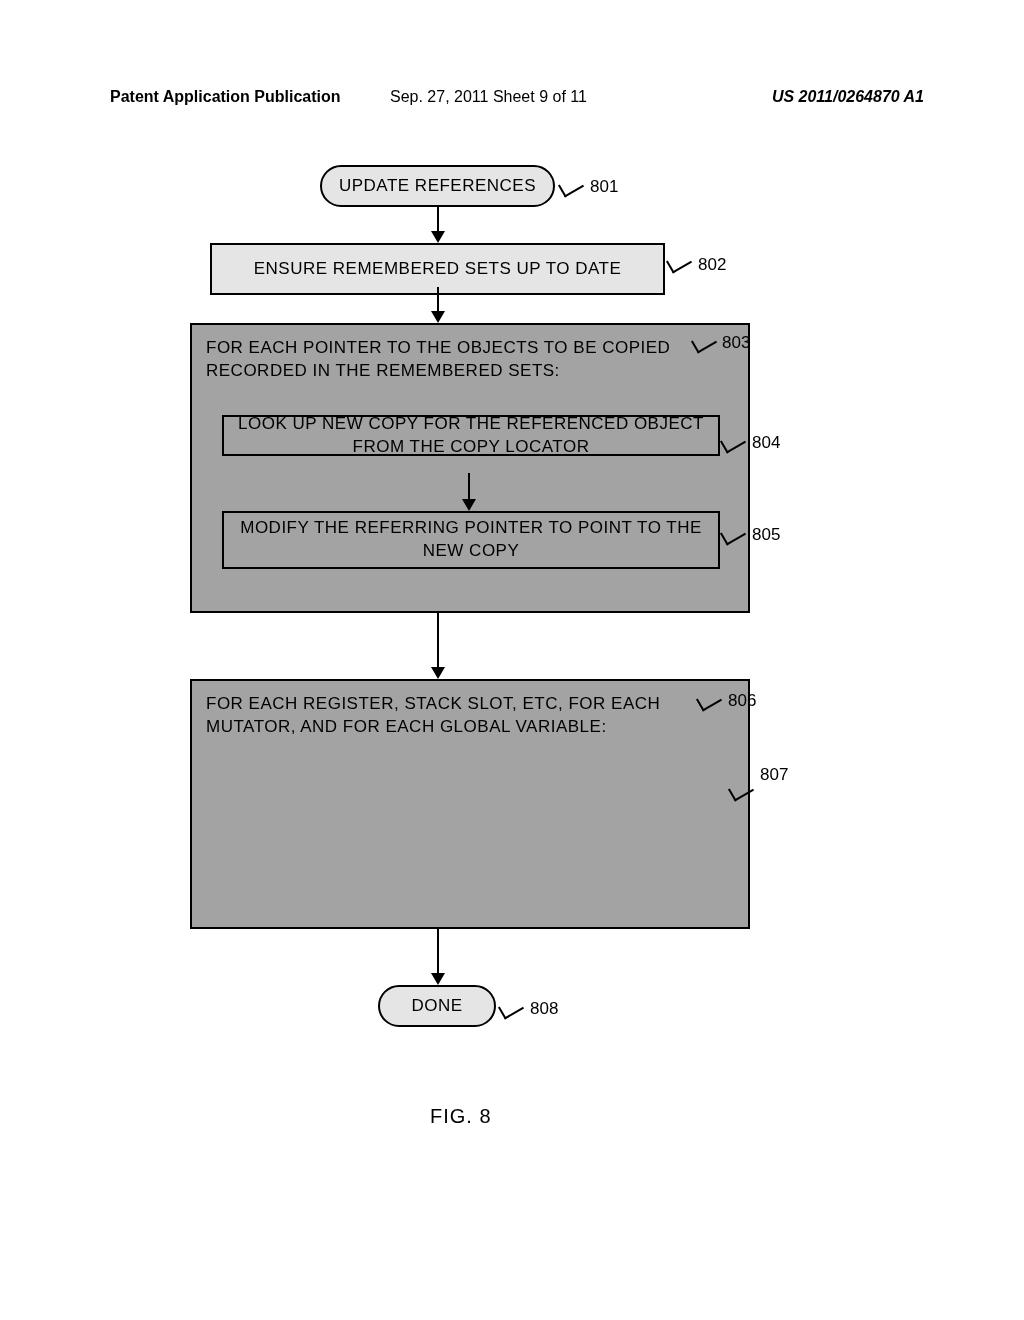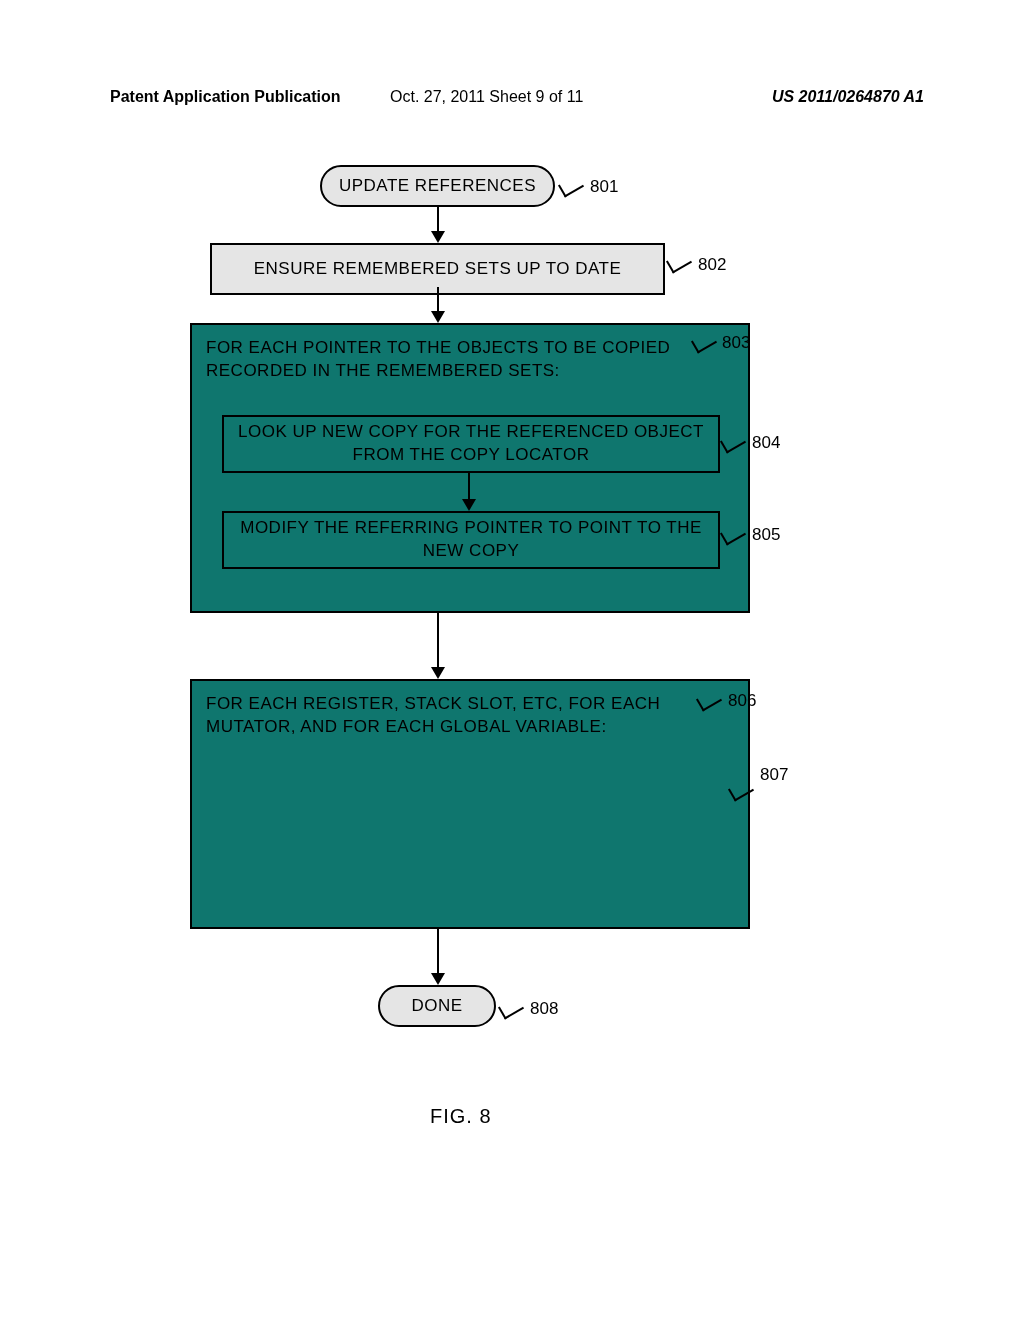--- a/index.html
+++ b/index.html
@@ -43,21 +43,21 @@
     justify-content: center;
     padding: 6px 12px;
     line-height: 1.35;
   }
   .terminal {
     border-radius: 24px;
   }
   .big-container {
     position: absolute;
     border: 2px solid #000;
-    background: #0f766e;
+    background: #a3a3a3;
   }
   .container-label {
     position: absolute;
     font-size: 17px;
     letter-spacing: 0.5px;
     line-height: 1.35;
   }
   .inner-box {
     position: absolute;
     border: 2px solid #000;
@@ -101,21 +101,21 @@
     position: absolute;
     font-size: 20px;
     letter-spacing: 1px;
   }
 </style>
 </head>
 <body>
 
 <div class="header">
   <span class="left">Patent Application Publication</span>
-  <span class="center">Oct. 27, 2011  Sheet 9 of 11</span>
+  <span class="center">Sep. 27, 2011  Sheet 9 of 11</span>
   <span class="right">US 2011/0264870 A1</span>
 </div>
 
 <div class="diagram">
 
   <div class="node terminal" style="left:320px; top:10px; width:235px; height:42px;">
     <span>UPDATE REFERENCES</span>
   </div>
   <div class="callout-line" style="left:560px; top:24px;"></div>
   <div class="callout" style="left:590px; top:22px;">801</div>
@@ -128,21 +128,21 @@
   </div>
   <div class="callout-line" style="left:668px; top:100px;"></div>
   <div class="callout" style="left:698px; top:100px;">802</div>
 
   <div class="arrow-line" style="left:437px; top:132px; height:26px;"></div>
   <div class="arrow-head" style="left:431px; top:156px;"></div>
 
   <div class="big-container" style="left:190px; top:168px; width:560px; height:290px;">
     <div class="container-label" style="left:14px; top:12px; right:60px;">FOR EACH POINTER TO THE OBJECTS TO BE COPIED RECORDED IN THE REMEMBERED SETS:</div>
 
-    <div class="inner-box" style="left:30px; top:90px; width:498px; height:58px;">
+    <div class="inner-box" style="left:30px; top:90px; width:498px; height:41px;">
       <span>LOOK UP NEW COPY FOR THE REFERENCED OBJECT FROM THE COPY LOCATOR</span>
     </div>
 
     <div class="arrow-line" style="left:276px; top:148px; height:28px;"></div>
     <div class="arrow-head" style="left:270px; top:174px;"></div>
 
     <div class="inner-box" style="left:30px; top:186px; width:498px; height:58px;">
       <span>MODIFY THE REFERRING POINTER TO POINT TO THE NEW COPY</span>
     </div>
   </div>

